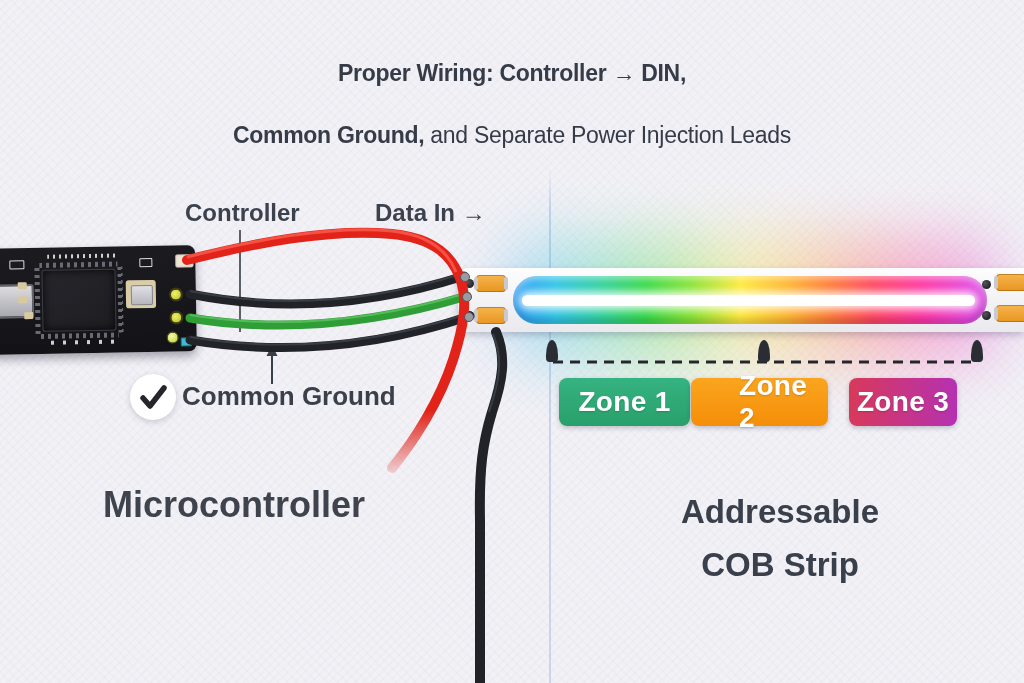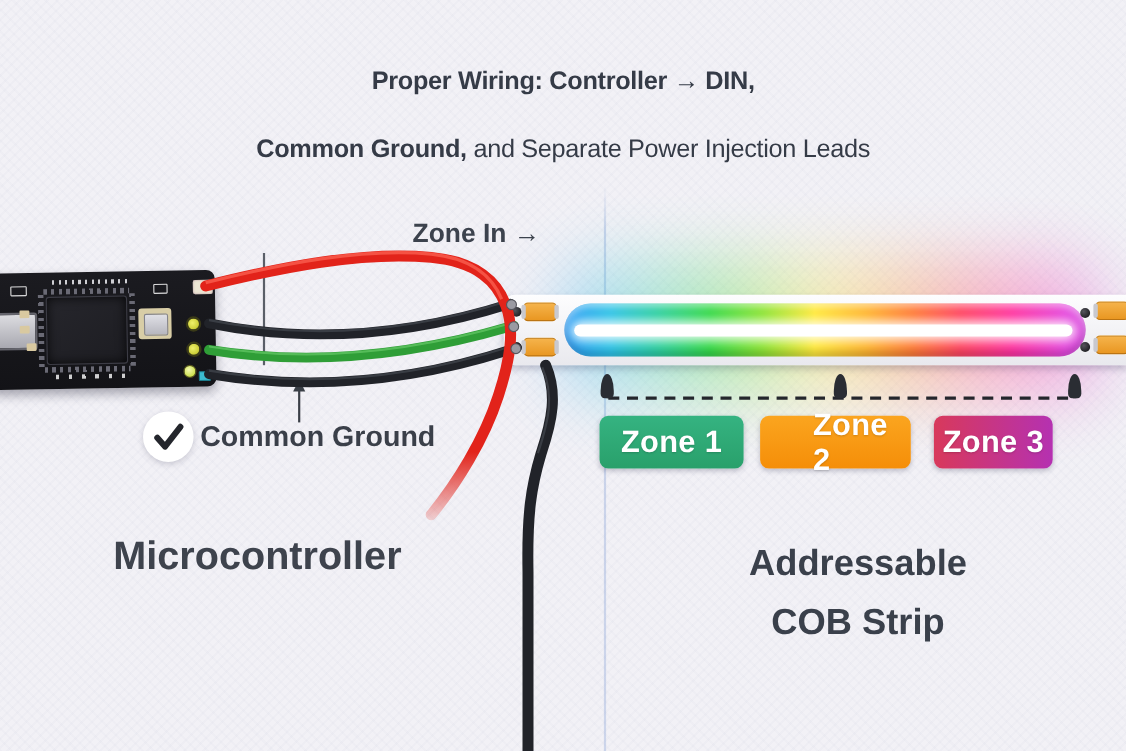--- a/index.html
+++ b/index.html
@@ -95,21 +95,21 @@
 
   
   .pinmark { position:absolute; width:12px; height:22px; top:340px; z-index:5;
     background:#2a2d33; border-radius:50% 50% 30% 30% / 70% 70% 18% 18%; }
   .pm1 { left:546px; } .pm2 { left:758px; } .pm3 { left:971px; }
 
   .zone { position:absolute; top:378px; height:48px; z-index:5; border-radius:8px;
     color:#fff; font-size:28px; font-weight:700; letter-spacing:.3px;
     display:flex; align-items:center; justify-content:center;
     box-shadow:0 2px 5px rgba(40,40,70,.25); text-shadow:0 1px 2px rgba(0,0,0,.18); }
-  .zone1 { left:545px; width:131px; background:linear-gradient(180deg,#35b381,#29a06b); }
+  .zone1 { left:559px; width:131px; background:linear-gradient(180deg,#35b381,#29a06b); }
   .zone2 { left:691px; width:137px; background:linear-gradient(180deg,#fba51f,#f58e08);padding-left:48px; }
   .zone3 { left:849px; width:108px; background:linear-gradient(90deg,#d8395b,#b531b1); }
 
   
   .lbl { position:absolute; z-index:6; color:#3c424d; }
   .lbl-controller { left:185px; top:199px; font-size:24px; font-weight:600; }
   .lbl-datain   { left:375px; top:199px; font-size:24px; font-weight:600; }
   .lbl-common   { left:182px; top:381px; font-size:26px; font-weight:600; color:#3a3f49; }
   .lbl-micro    { left:103px; top:484px; font-size:36px; font-weight:700; color:#3e434d; }
   .lbl-cob      { left:630px; top:485px; width:300px; text-align:center;
@@ -213,21 +213,22 @@
   <div class="zone zone1">
       <span>Zone 1</span>
     </div>
   <div class="zone zone2">
       <span>Zone 2</span>
     </div>
   <div class="zone zone3">
       <span>Zone 3</span>
     </div>
 
-  <div class="lbl lbl-datain">Zone In →</div>
+  <div class="lbl lbl-controller">Controller</div>
+  <div class="lbl lbl-datain">Data In →</div>
 
   <div class="check-circle">
     <svg width="34" height="34" viewBox="0 0 34 34">
       <polyline points="7,18 14,26 28,8" fill="none" stroke="#24262c" stroke-width="5.5" stroke-linecap="round" stroke-linejoin="round"></polyline>
     </svg>
   </div>
   <div class="lbl lbl-common">Common Ground</div>
 
   <div class="lbl lbl-cob">
     <div>Addressable</div>

